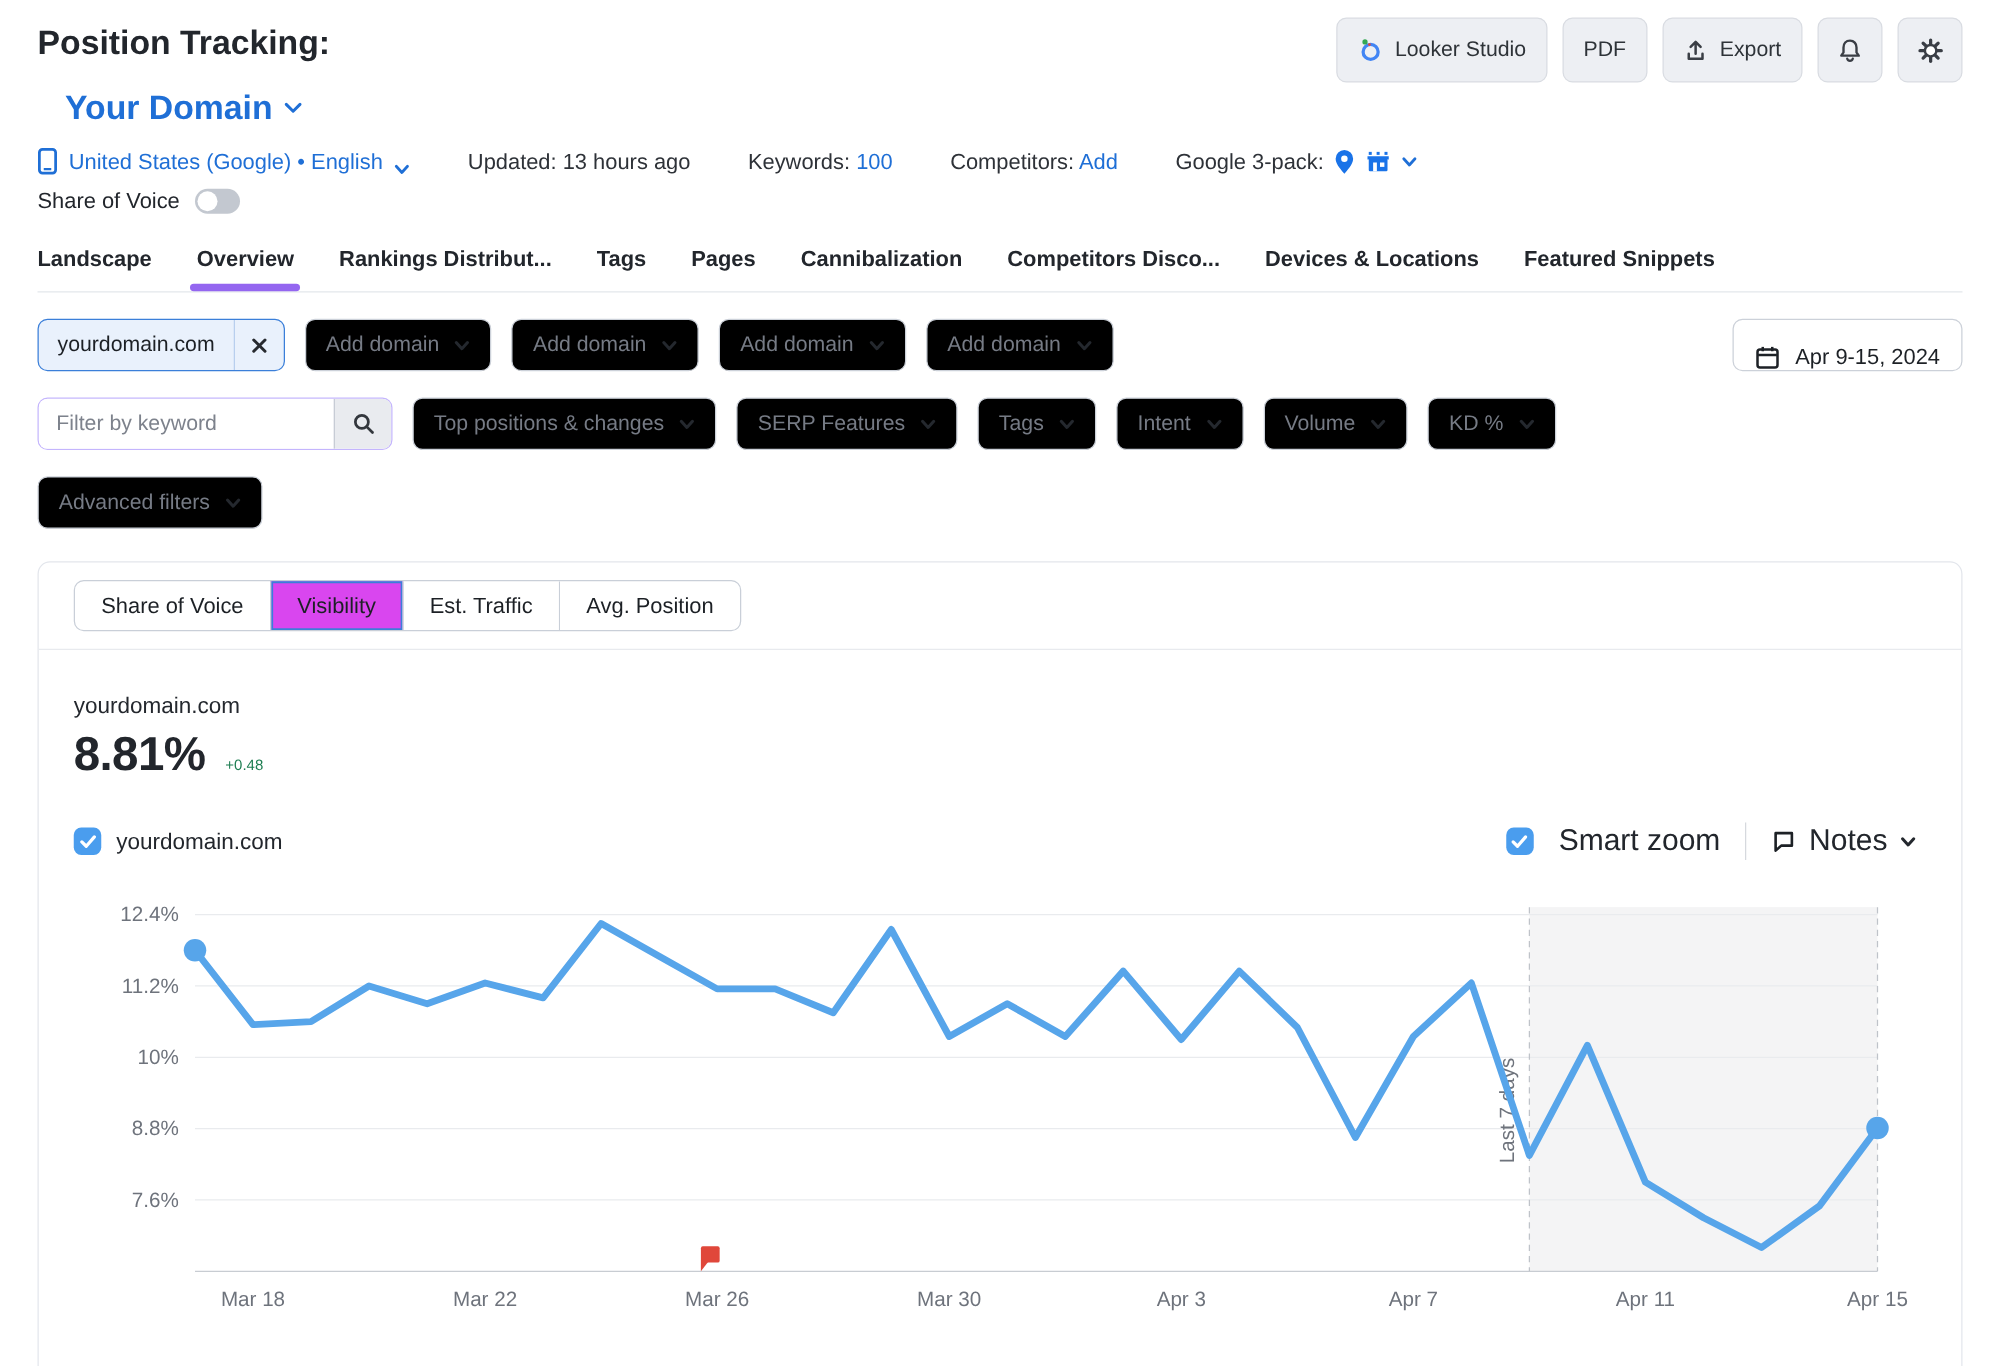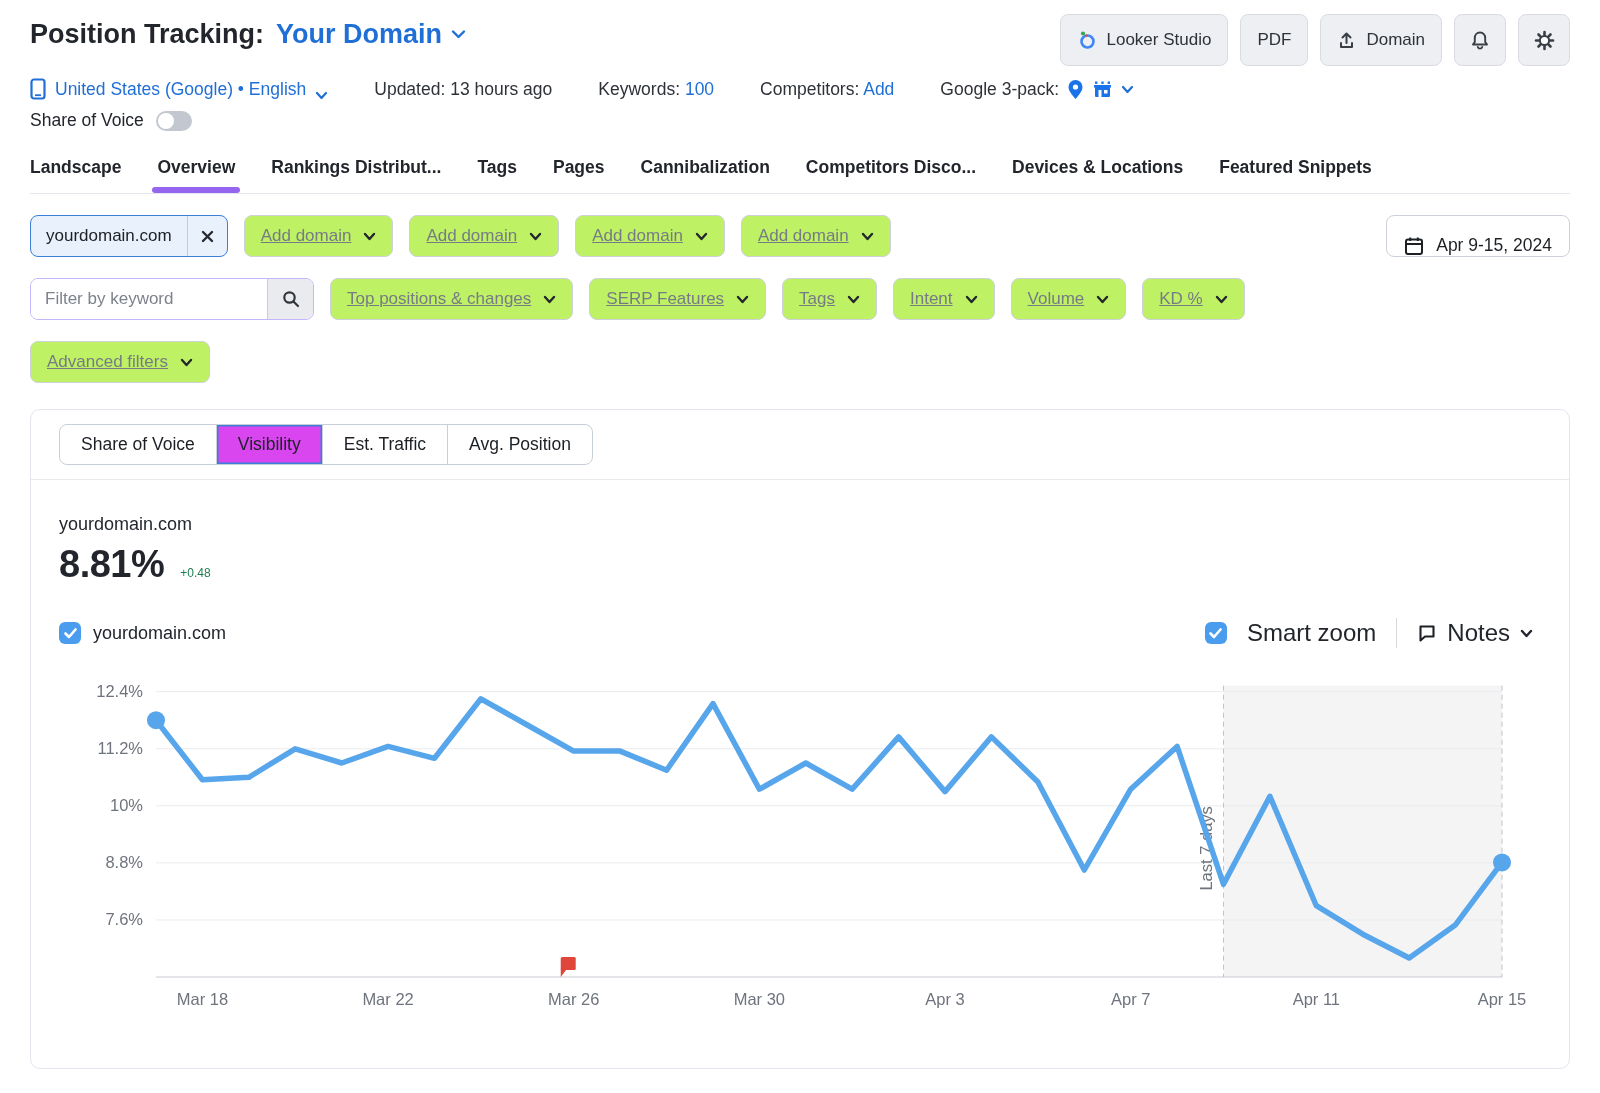--- a/index.html
+++ b/index.html
@@ -12,21 +12,21 @@
   }
   *{box-sizing:border-box;}
   html,body{margin:0;padding:0;}
   body{
     width:1600px;height:1093px;overflow:hidden;background:#fff;
     font-family:"Liberation Sans",sans-serif;color:var(--ink);
   }
   .page{padding:14px 30px 0;}
   
   .title-row{display:flex;align-items:flex-start;justify-content:space-between;}
-  .h1{font-size:27px;font-weight:700;display:flex;align-items:center;gap:12px;line-height:40px;}
+  .h1{font-size:27px;font-weight:700;display:flex;align-items:center;gap:12px;line-height:40px;flex-direction:column;}
   .h1 .project{color:var(--link);display:flex;align-items:center;gap:9px;cursor:pointer;}
   .toolbar{display:flex;gap:12px;}
   .tbtn{height:52px;background:#edeff3;border:1px solid #d9dce2;border-radius:8px;
         display:flex;align-items:center;gap:10px;padding:0 16px;font-size:17px;color:#2e3338;cursor:pointer;}
   .tbtn.icon-only{width:52px;justify-content:center;padding:0;}
   .meta-row{margin-top:12px;display:flex;align-items:center;gap:46px;font-size:17.5px;}
   .loc{color:var(--link);display:flex;align-items:flex-end;gap:9px;cursor:pointer;}
   .meta-item{color:#2e3238;}
   .meta-item .lnk{color:var(--link);cursor:pointer;}
   .pack{display:flex;align-items:center;gap:8px;}
@@ -36,22 +36,22 @@
   
   .tabs{margin-top:26px;display:flex;gap:36px;border-bottom:1px solid #e4e7eb;padding-bottom:15px;}
   .tab{font-weight:700;font-size:17.5px;position:relative;cursor:pointer;white-space:nowrap;}
   .tab.active::after{content:"";position:absolute;left:-5px;right:-5px;bottom:-15px;height:6px;
     background:var(--purple);border-radius:3px;}
   
   .frow{display:flex;gap:16px;margin-top:21px;align-items:center;}
   .chip{display:flex;align-items:center;border:1.5px solid #3b7fd9;background:#e9f1fc;border-radius:8px;height:42px;overflow:hidden;}
   .chip-label{padding:0 15px;font-size:17px;color:#1c2025;}
   .chip-x{width:40px;height:100%;display:flex;align-items:center;justify-content:center;border-left:1px solid #b8cfee;cursor:pointer;}
-  .dd{height:42px;border:1px solid var(--border);border-radius:8px;background:#bef264;display:flex;
-      align-items:center;gap:12px;padding:0 16px;font-size:17px;color:var(--gray-text);cursor:pointer;white-space:nowrap;text-decoration:underline;}
+  .dd{height:42px;border:1px solid var(--border);border-radius:8px;background:#000000;display:flex;
+      align-items:center;gap:12px;padding:0 16px;font-size:17px;color:var(--gray-text);cursor:pointer;white-space:nowrap;}
   .dd .chev{color:#24282e;}
   .date-btn{margin-left:auto;height:42px;border:1px solid var(--border);border-radius:8px;display:flex;
       align-items:flex-end;gap:12px;padding:0 17px;font-size:17.5px;color:#1d2126;cursor:pointer;}
   .kw{display:flex;height:42px;border:1px solid #c4b5fd;border-radius:8px;overflow:hidden;width:284px;background:#fff;}
   .kw input{flex:1;border:none;outline:none;padding:0 14px;font-size:17px;font-family:inherit;color:#1d2126;min-width:0;}
   .kw input::placeholder{color:#7d828c;}
   .kw-btn{width:46px;background:#e9ebef;border:none;border-left:1px solid #c7ccd5;display:flex;align-items:center;justify-content:center;cursor:pointer;}
   
   .card{margin:26px 30px 0;border:1px solid #e3e6ec;border-radius:10px;height:660px;overflow:hidden;background:#fff;}
   .card-head{padding:14px 28px;border-bottom:1px solid #e8eaee;}
@@ -99,21 +99,21 @@
         <span>Looker Studio</span>
       </div>
       <div class="tbtn">
         <span>PDF</span>
       </div>
       <div class="tbtn">
         <svg width="19" height="19" viewBox="0 0 19 19">
           <path d="M4 12 v4 h11 v-4" fill="none" stroke="#3a3e45" stroke-width="2" stroke-linecap="round" stroke-linejoin="round"></path>
           <path d="M9.5 12 V3 M5.5 6.5 L9.5 2.5 L13.5 6.5" fill="none" stroke="#3a3e45" stroke-width="2" stroke-linecap="round" stroke-linejoin="round"></path>
         </svg>
-        <span>Domain</span>
+        <span>Export</span>
       </div>
       <div class="tbtn icon-only">
         <svg width="20" height="21" viewBox="0 0 20 21">
           <path d="M10 2.5 c-3.2 0 -5.2 2.4 -5.2 5.4 v4l-1.8 2.6 h14 l-1.8-2.6 v-4 c0-3-2-5.4-5.2-5.4z" fill="none" stroke="#3a3e45" stroke-width="1.9" stroke-linejoin="round"></path>
           <path d="M7.8 17 a2.3 2.3 0 0 0 4.4 0" fill="none" stroke="#3a3e45" stroke-width="1.9" stroke-linecap="round"></path>
         </svg>
       </div>
       <div class="tbtn icon-only">
         <svg width="21" height="21" viewBox="0 0 21 21">
           <g stroke="#3a3e45" stroke-width="2.6" stroke-linecap="round">

